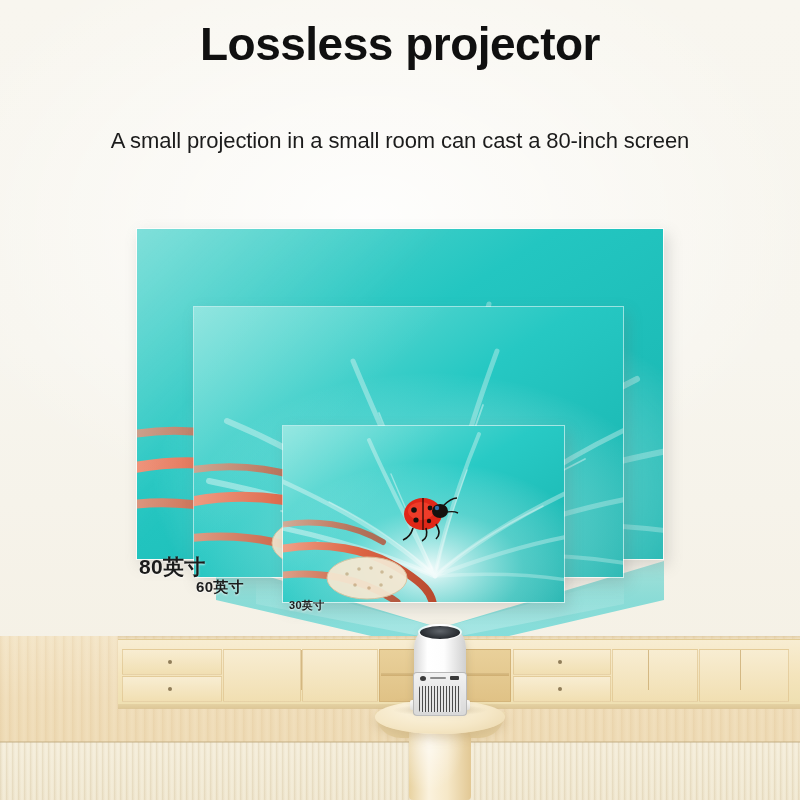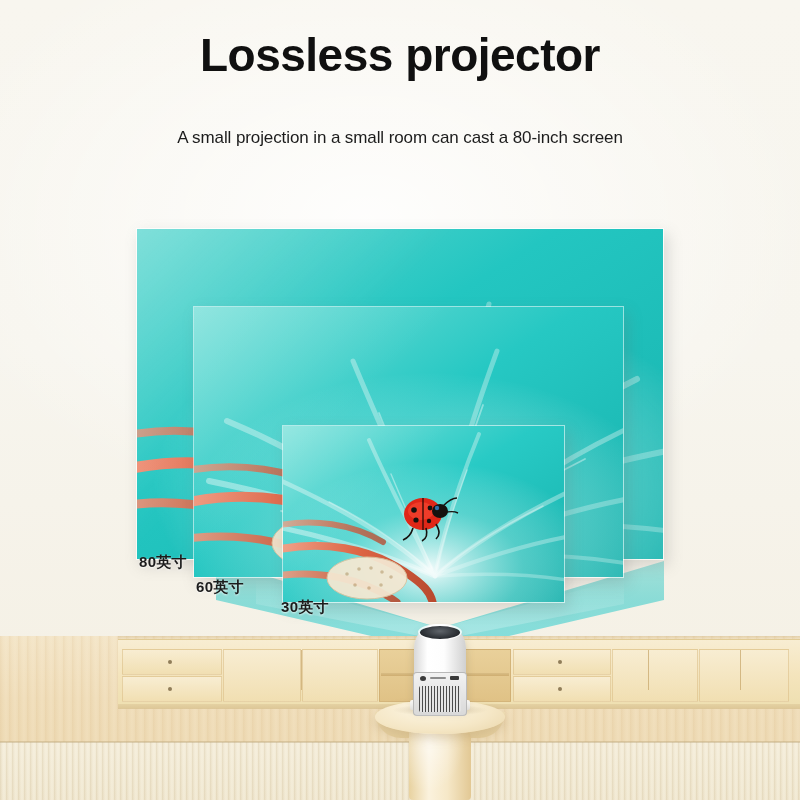--- a/index.html
+++ b/index.html
@@ -83,25 +83,25 @@
         opacity:.9;border-radius:2px;}
   .pj-ctl{position:absolute;background:#3a3a3a;border-radius:1px;}
   .pj-stand{position:absolute;left:410px;top:700px;width:60px;height:10px;
         background:linear-gradient(180deg,rgba(250,250,250,.95),rgba(222,222,222,.9));
         border-radius:2px;}
   .pj-shadow{position:absolute;left:392px;top:704px;width:96px;height:12px;border-radius:50%;
         background:radial-gradient(ellipse,rgba(150,125,82,.38),rgba(150,125,82,0) 70%);}
 
   
   .title{position:absolute;left:0;top:20px;width:800px;text-align:center;
-        font-size:46px;font-weight:700;color:#101010;letter-spacing:-.5px;line-height:1.05;margin-top:11px;}
+        font-size:46px;font-weight:700;color:#101010;letter-spacing:-.5px;line-height:1.05;}
   .subtitle{position:absolute;left:0;top:80px;width:800px;text-align:center;
         font-size:24px;font-weight:700;color:#111111;letter-spacing:-.2px;}
   .tagline{position:absolute;left:0;top:128px;width:800px;text-align:center;
-        font-size:17px;font-weight:400;color:#1c1c1c;letter-spacing:-.1px;}
+        font-size:22px;font-weight:400;color:#1c1c1c;letter-spacing:-.1px;}
 </style>
 </head>
 <body>
 
 <div id="stage">
 
   <div class="wall"></div>
   <div class="wall-sheen"></div>
 
   <svg class="beam" viewBox="0 0 800 800">
@@ -342,23 +342,23 @@
         <path d="M20,-8 C26,-14 30,-16 34,-16" stroke="#16120f" stroke-width="1.4" fill="none"></path>
         <path d="M21,-1 C27,-3 31,-3 35,-1" stroke="#16120f" stroke-width="1.4" fill="none"></path>
         <path d="M-10,14 C-12,21 -15,24 -20,26" stroke="#16120f" stroke-width="1.6" fill="none"></path>
         <path d="M3,14 C5,21 3,25 -1,27" stroke="#16120f" stroke-width="1.6" fill="none"></path>
         <path d="M13,10 C17,17 17,21 13,25" stroke="#16120f" stroke-width="1.6" fill="none"></path>
       </g>
     </svg>
     <div class="scr-gloss"></div>
   </div>
 
-  <div class="lbl" style="left:139px;top:553px;font-size:15px;">80英寸</div>
+  <div class="lbl" style="left:139px;top:553px;font-size:21px;">80英寸</div>
   <div class="lbl" style="left:196px;top:578px;font-size:15px;">60英寸</div>
-  <div class="lbl" style="left:281px;top:598px;font-size:15px;">30英寸</div>
+  <div class="lbl" style="left:289px;top:598px;font-size:11px;">30英寸</div>
 
   <div class="floor"></div>
   <div class="floor-grain"></div>
   <div class="rug"></div>
   <div class="rug-weave"></div>
   <div class="rug-edge"></div>
 
   <div class="sb-top-shadow"></div>
   <div class="sideboard"></div>
 

